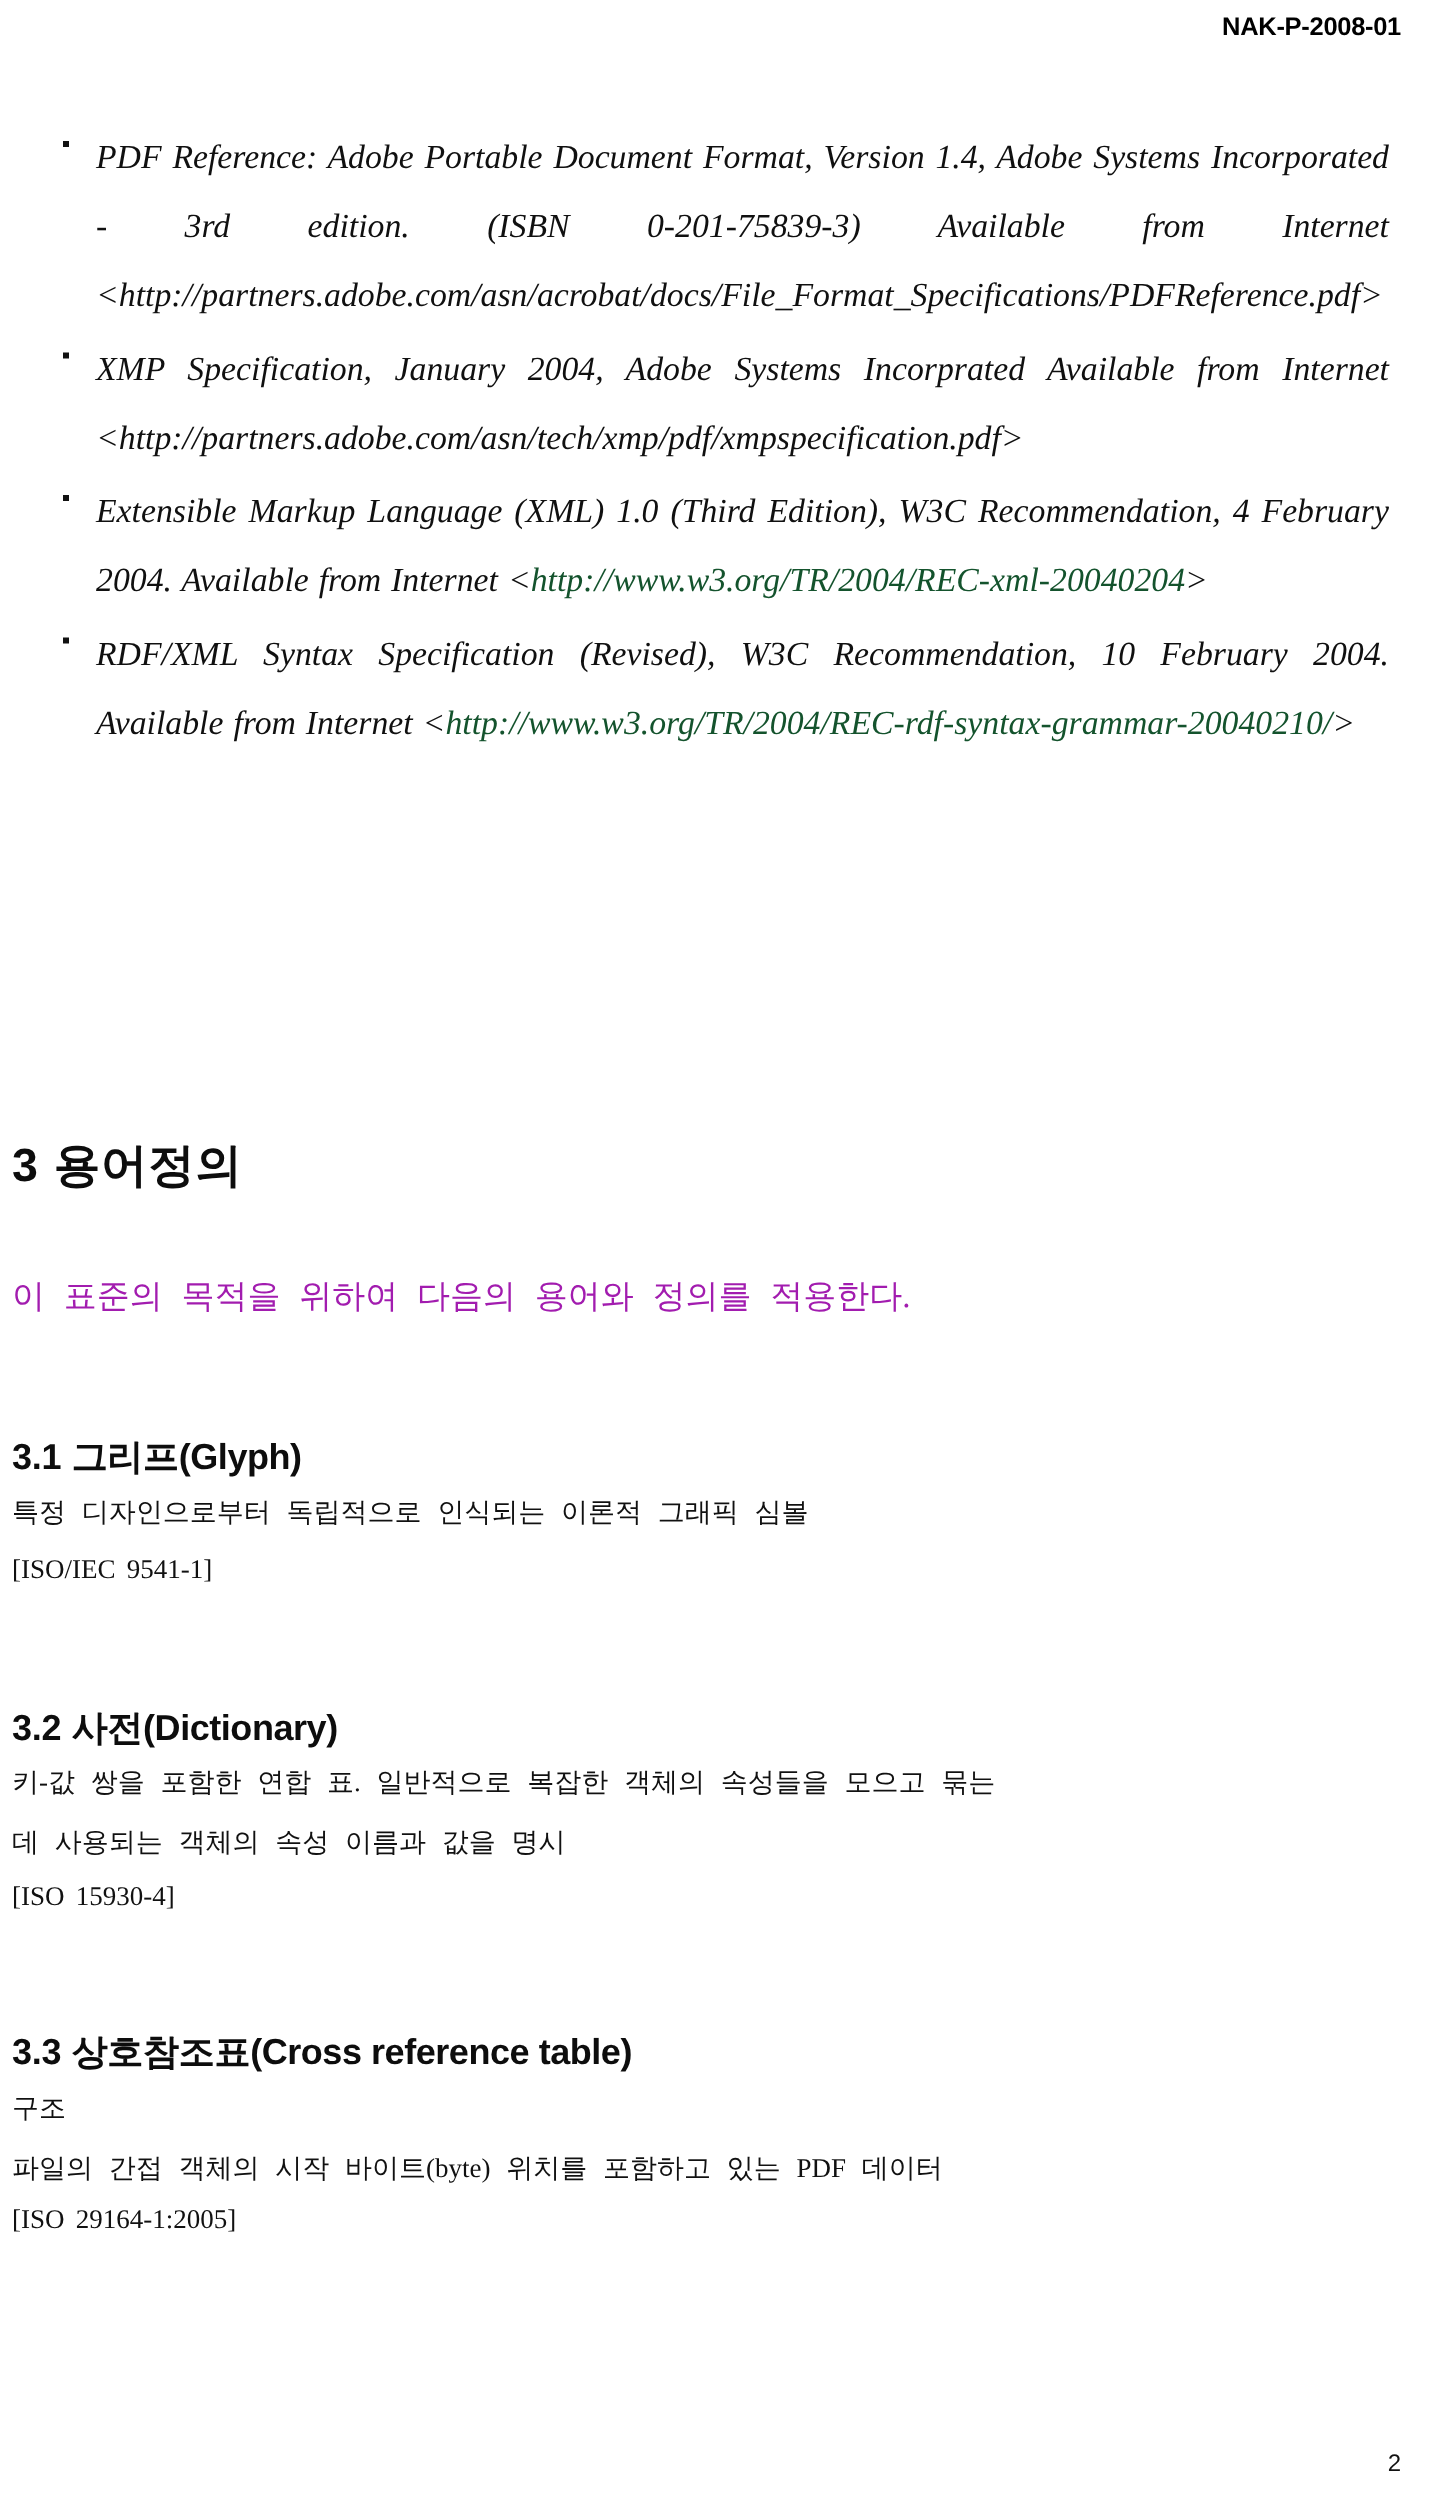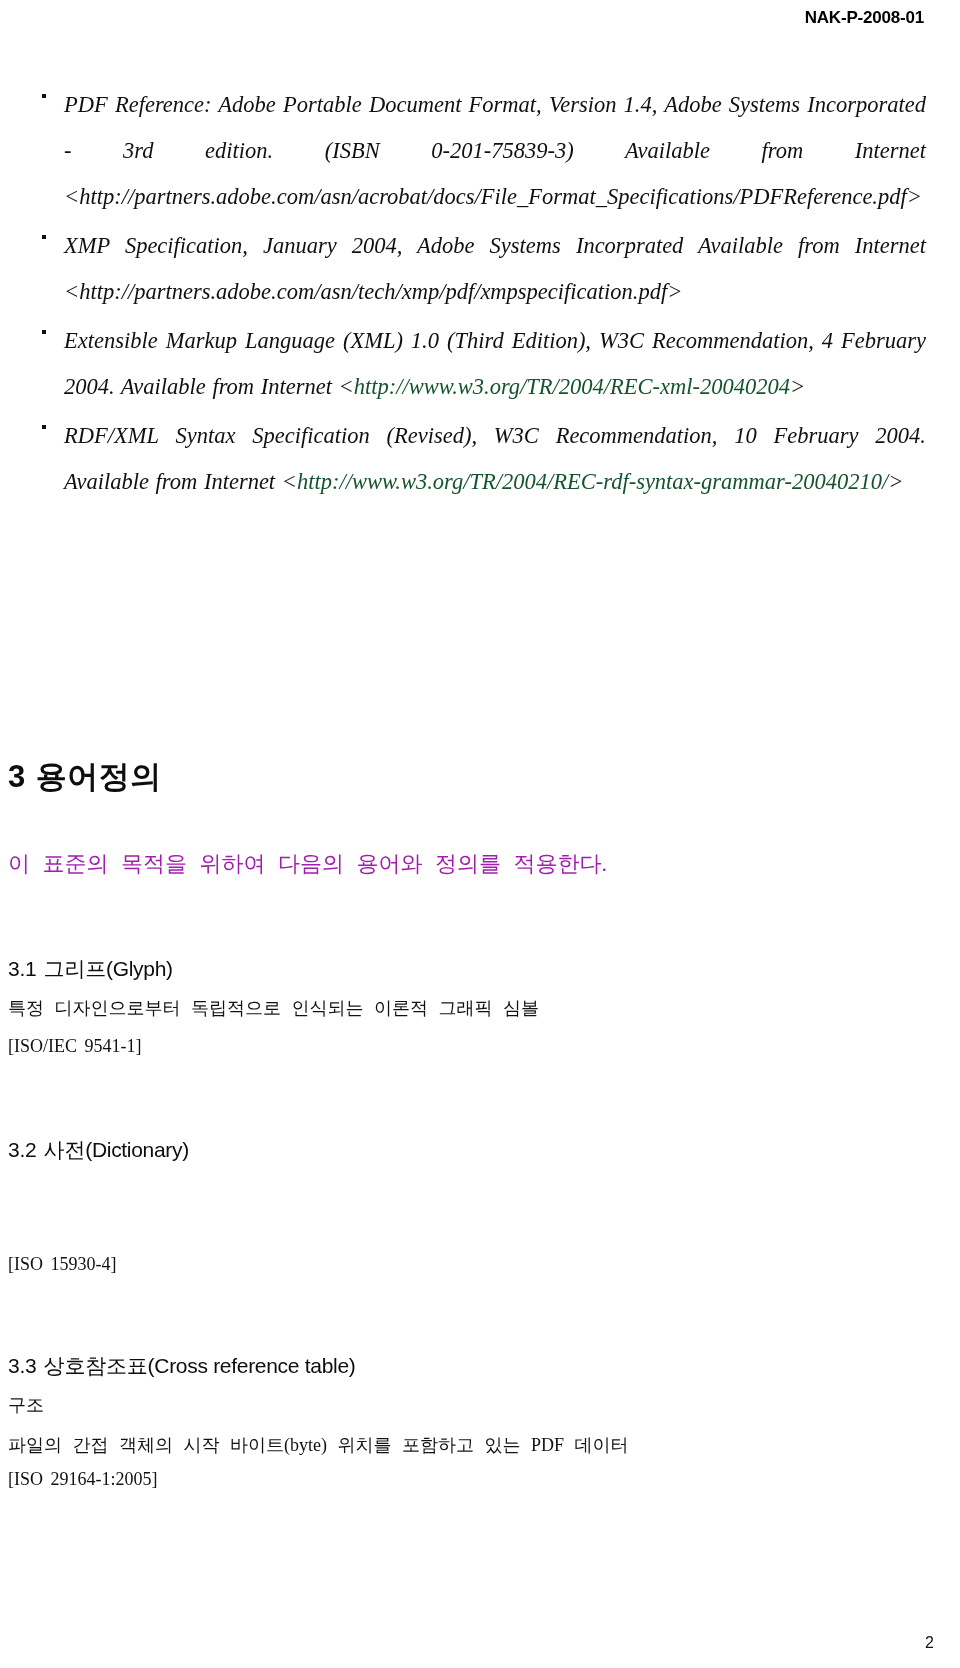--- a/index.html
+++ b/index.html
@@ -22,21 +22,21 @@
     width: 960px;
     height: 1668px;
     box-sizing: border-box;
     padding: 0;
   }
 
   
   .doc-header {
     position: absolute;
     top: 8px;
-    right: 36px;
+    right: 26px;
     font-family: "Liberation Sans", "DejaVu Sans", sans-serif;
     font-size: 17px;
     font-weight: 600;
     letter-spacing: -0.2px;
     color: #000;
     white-space: nowrap;
   }
 
   
   .ref-list {
@@ -102,22 +102,22 @@
     line-height: 34px;
     word-spacing: 7px;
     color: #a21caf;
   }
 
   
   .h2 {
     position: absolute;
     left: 8px;
     font-family: "Liberation Sans", "DejaVu Sans", sans-serif;
-    font-weight: normal;
-    font-size: 21px;
+    font-weight: bold;
+    font-size: 24px;
     letter-spacing: -0.2px;
     color: #0d0d0d;
     white-space: nowrap;
     text-align: right;
   }
   .h2 .h2-num { margin-right: 7px; }
   .h2 .h2-en { letter-spacing: -0.3px; }
 
   
   .defbody {
@@ -195,20 +195,24 @@
     <span class="h2-num">3.1</span><span class="h2-ko">그리프</span><span class="h2-en">(Glyph)</span>
   </div>
   <div class="defbody" style="top: 988px;">
     <span class="line wide">특정 디자인으로부터 독립적으로 인식되는 이론적 그래픽 심볼</span>
   </div>
   <div class="srcref" style="top: 1030px;">[ISO/IEC 9541-1]</div>
 
   <div class="h2" style="top: 1136px;">
     <span class="h2-num">3.2</span><span class="h2-ko">사전</span><span class="h2-en">(Dictionary)</span>
   </div>
+  <div class="defbody" style="top: 1168px;">
+    <span class="line wide">키-값 쌍을 포함한 연합 표. 일반적으로 복잡한 객체의 속성들을 모으고 묶는</span>
+    <span class="line wide">데 사용되는 객체의 속성 이름과 값을 명시</span>
+  </div>
   <div class="srcref" style="top: 1248px;">[ISO 15930-4]</div>
 
   <div class="h2" style="top: 1352px;">
     <span class="h2-num">3.3</span><span class="h2-ko">상호참조표</span><span class="h2-en">(Cross reference table)</span>
   </div>
   <div class="defbody" style="top: 1385px;">
     <span class="line wide">구조</span>
     <span class="line wide">파일의 간접 객체의 시작 바이트(byte) 위치를 포함하고 있는 PDF 데이터</span>
   </div>
   <div class="srcref" style="top: 1463px;">[ISO 29164-1:2005]</div>

